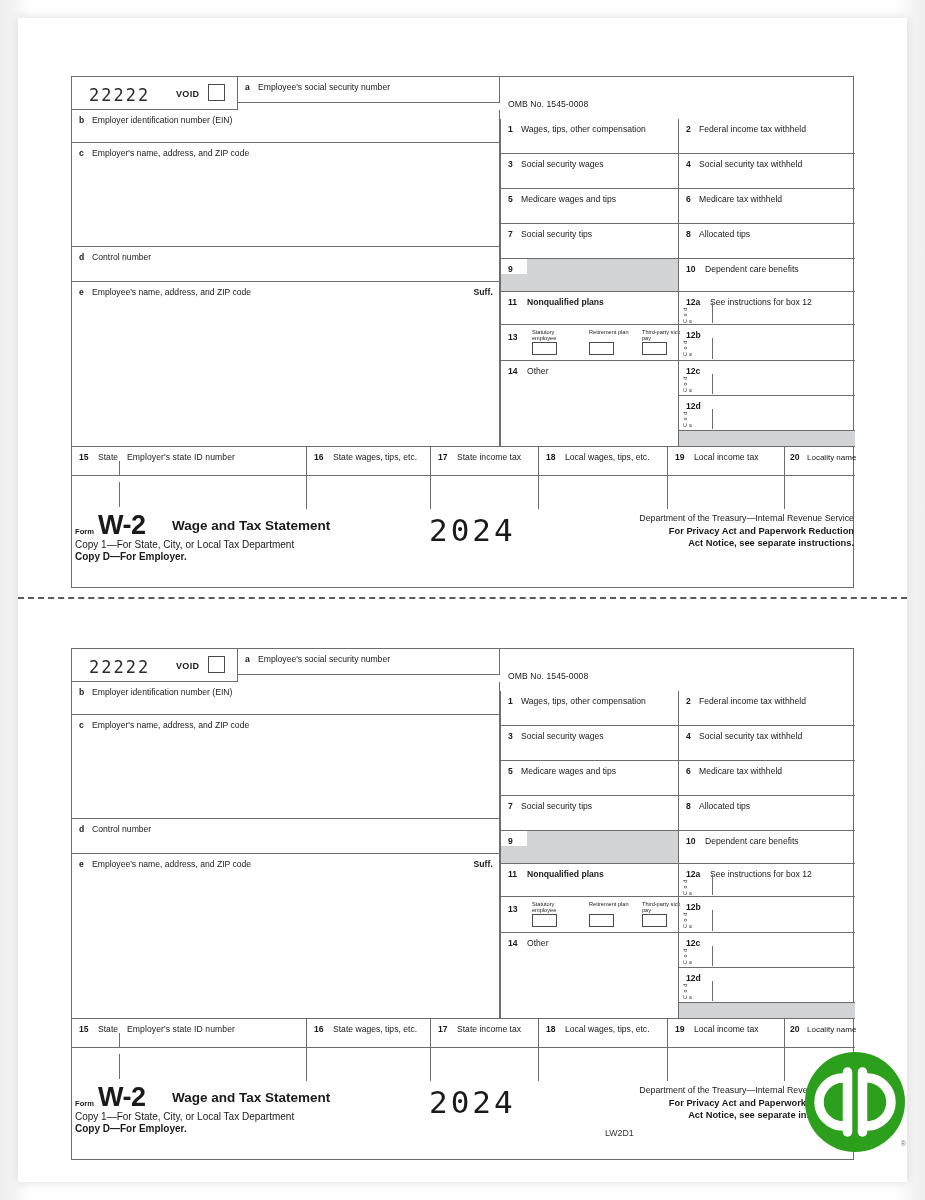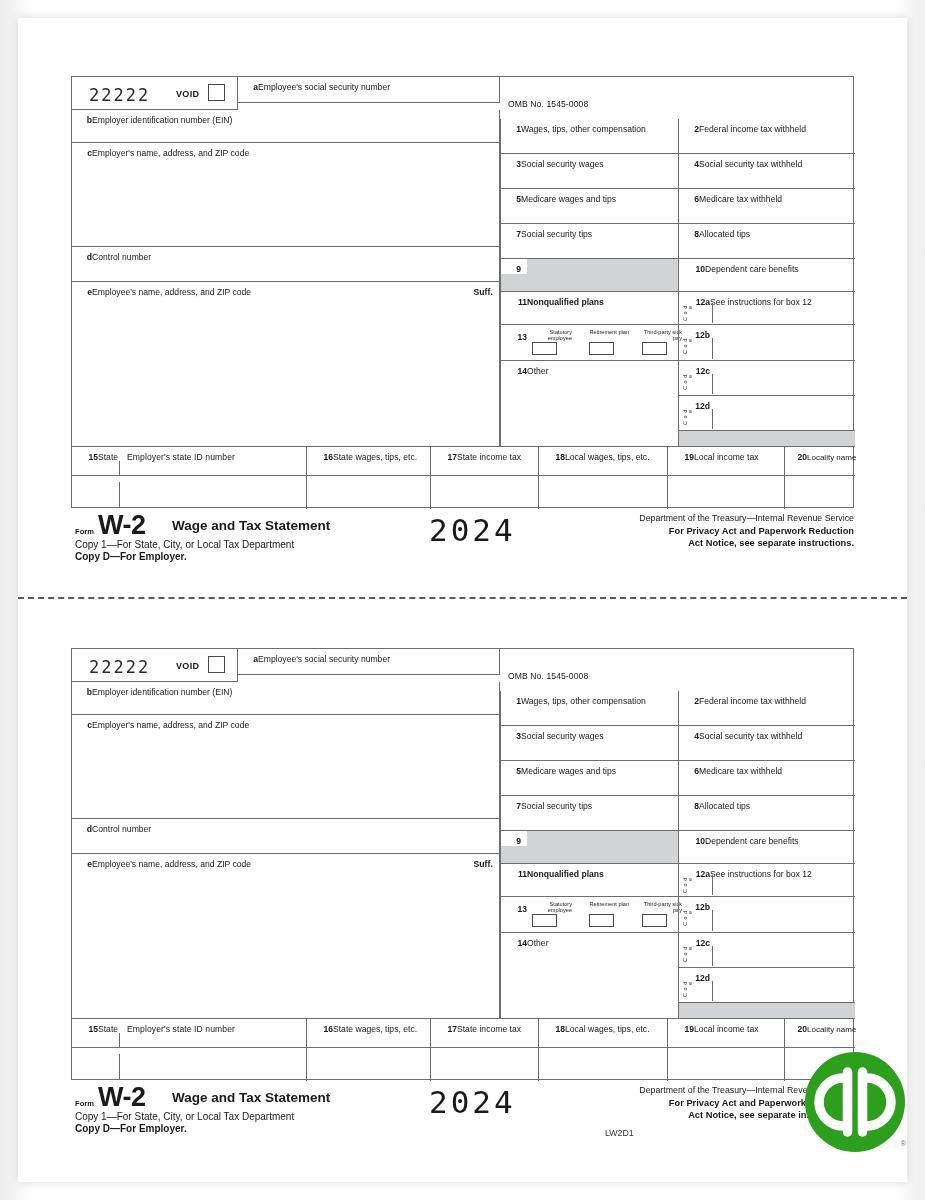--- a/index.html
+++ b/index.html
@@ -45,25 +45,24 @@
     left: 71px;
     width: 783px;
     color: #1a1a1a;
   }
   #form-top  { top: 76px; }
   #form-bot  { top: 648px; }
 
   .form-box {
     position: relative;
     width: 783px;
-    height: 432px;
+    height: 512px;
     border: 1.4px solid #6d6d6d;
     box-sizing: border-box;
     background: #fff;
-    text-align: right;
   }
 
   
   .cell {
     position: absolute;
     box-sizing: border-box;
   }
   .bt { border-top: 1.1px solid #6d6d6d; }
   .bb { border-bottom: 1.1px solid #6d6d6d; }
   .bl { border-left: 1.1px solid #6d6d6d; }

